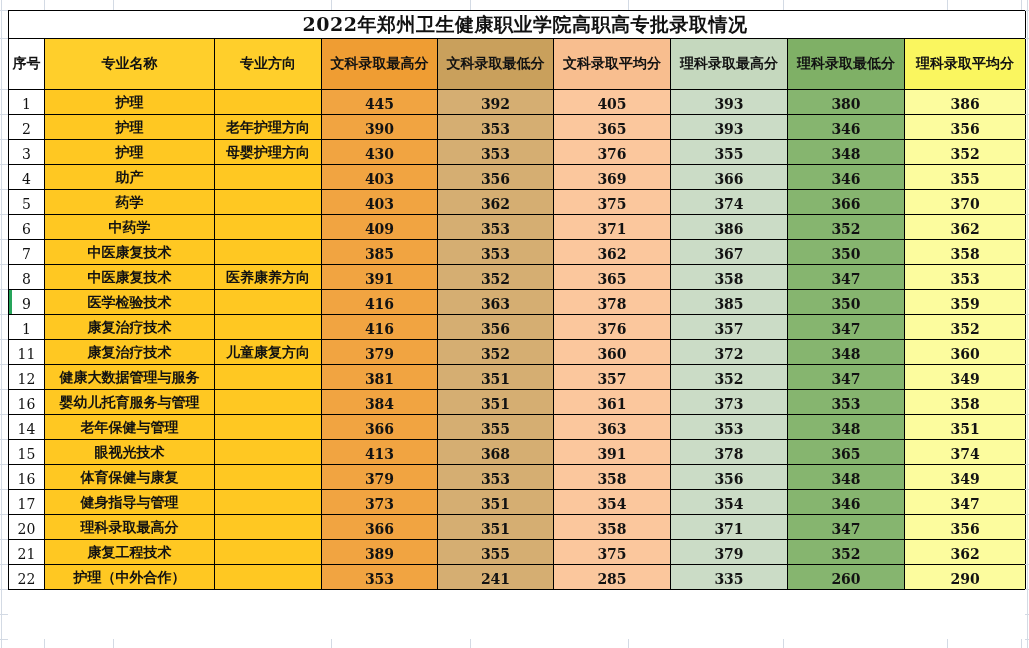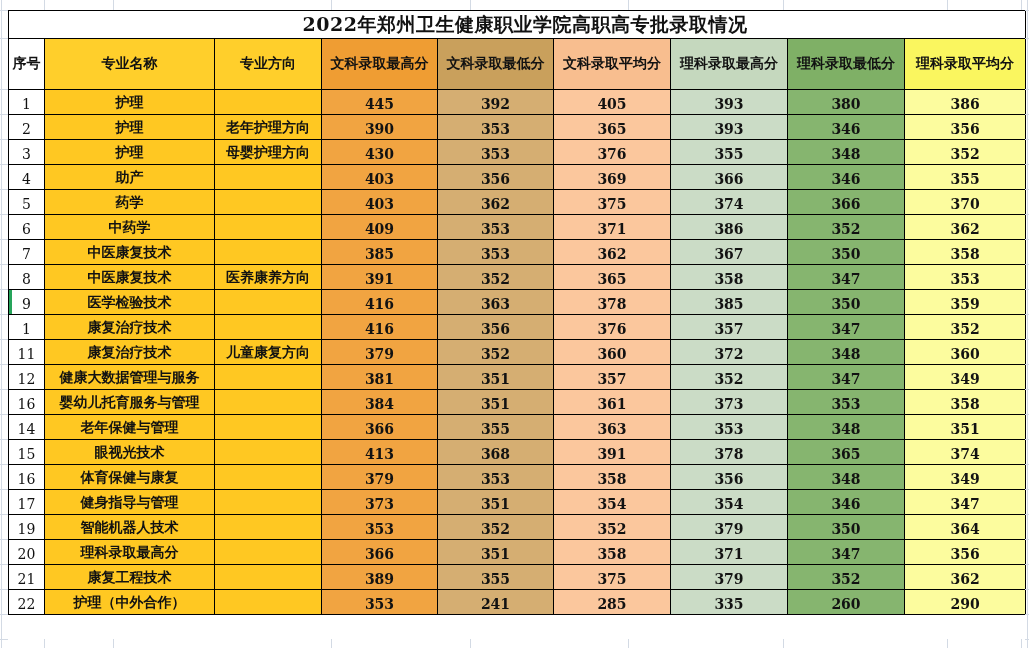--- a/index.html
+++ b/index.html
@@ -293,31 +293,20 @@
         <tr>
           <td class="c0">17</td>
           <td class="c1">健身指导与管理</td>
           <td class="c2"></td>
           <td class="c3">373</td>
           <td class="c4">351</td>
           <td class="c5">354</td>
           <td class="c6">354</td>
           <td class="c7">346</td>
           <td class="c8">347</td>
-        </tr>
-        <tr>
-          <td class="c0">19</td>
-          <td class="c1">智能机器人技术</td>
-          <td class="c2"></td>
-          <td class="c3">353</td>
-          <td class="c4">352</td>
-          <td class="c5">352</td>
-          <td class="c6">379</td>
-          <td class="c7">350</td>
-          <td class="c8">364</td>
         </tr>
         <tr>
           <td class="c0">20</td>
           <td class="c1">理科录取最高分</td>
           <td class="c2"></td>
           <td class="c3">366</td>
           <td class="c4">351</td>
           <td class="c5">358</td>
           <td class="c6">371</td>
           <td class="c7">347</td>

